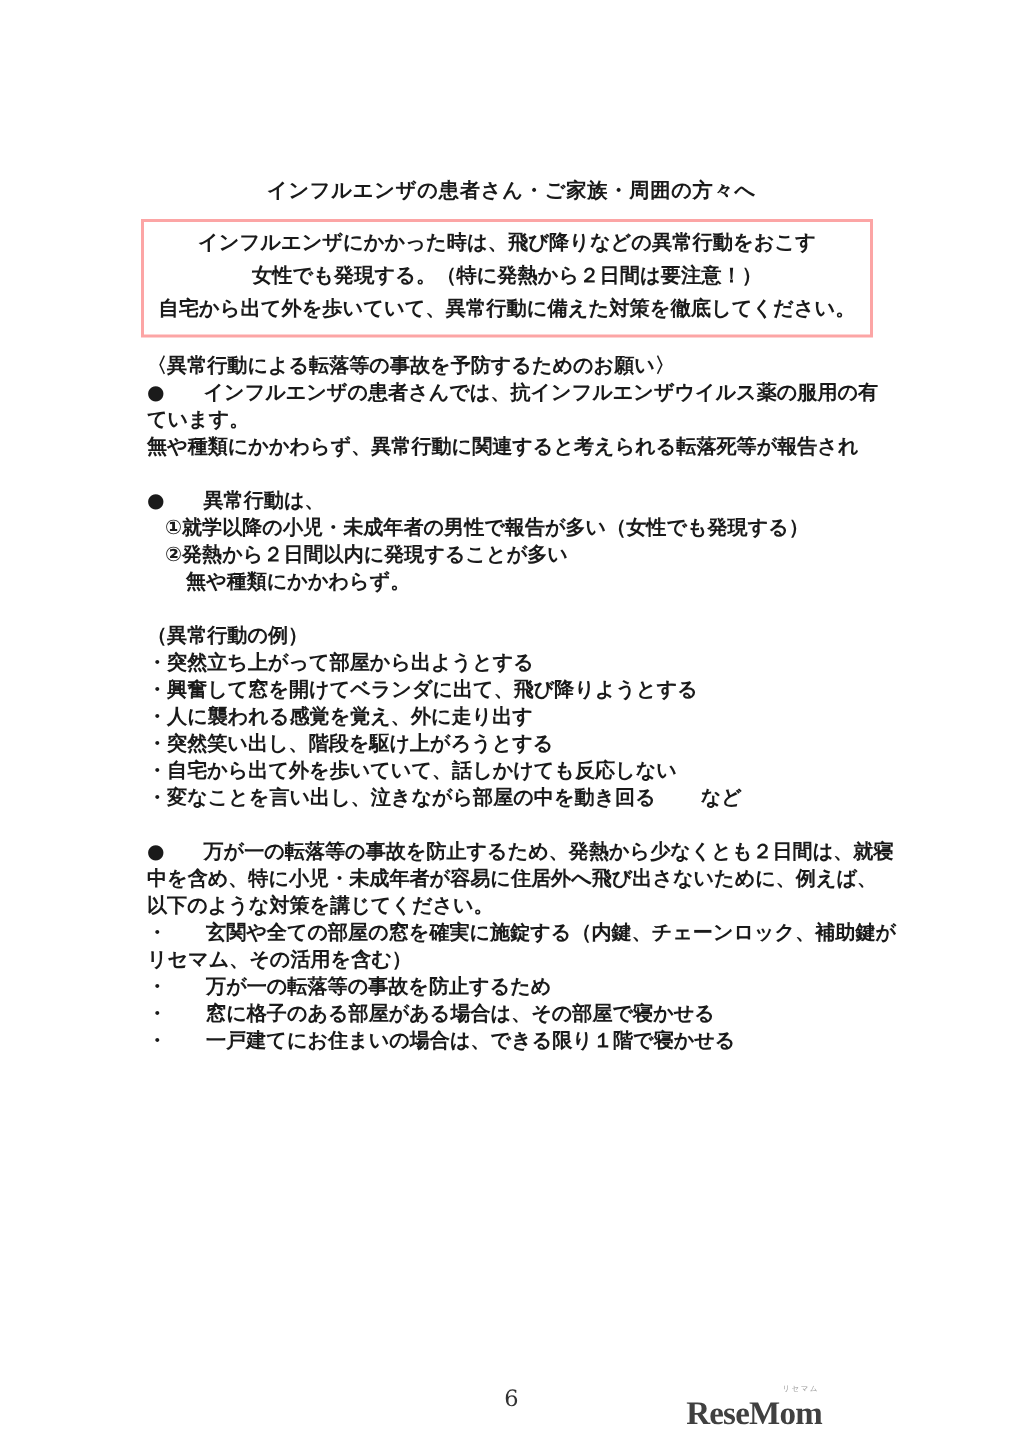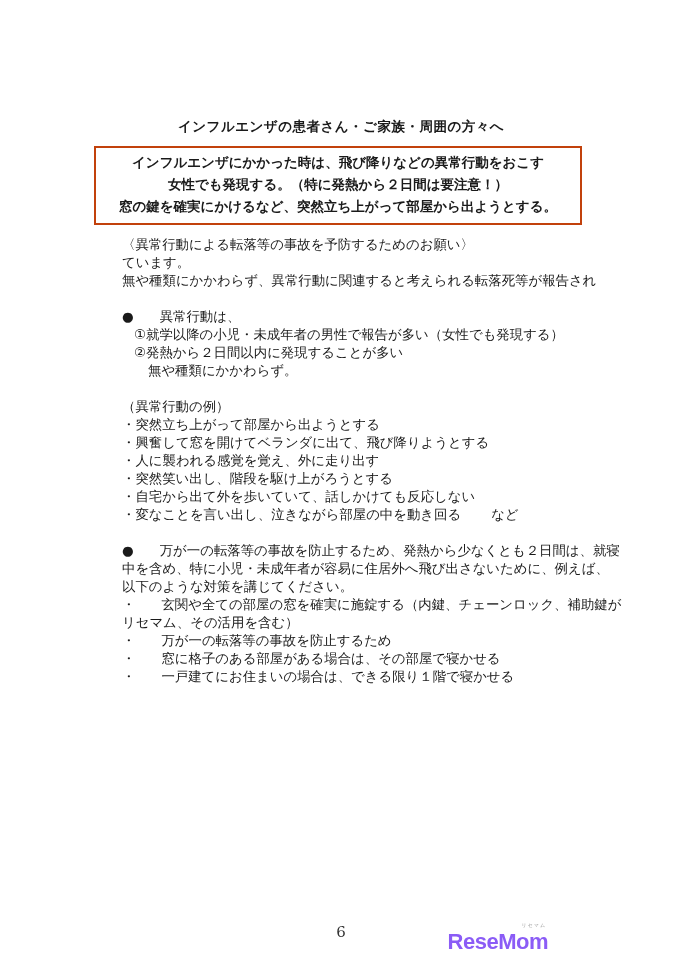--- a/index.html
+++ b/index.html
@@ -26,89 +26,91 @@
     top: 118px;
     text-align: center;
     font-size: 13.5px;
     font-weight: bold;
     letter-spacing: 0.5px;
   }
   .notice-box {
     position: absolute;
     left: 94px; top: 146px;
     width: 484px; height: 72px;
-    border: 2px solid #c2410c;
+    border: 2px solid #fca5a5;
     box-sizing: content-box;
     text-align: center;
     font-size: 13.5px;
     font-weight: bold;
     line-height: 22px;
     padding-top: 3px;
   }
   .notice-box div { white-space: nowrap; }
   .body {
     position: absolute;
     left: 98px;
     top: 236px;
     width: 488px;
     font-size: 13.4px;
     line-height: 18px;
-    font-weight: normal;
-    margin-left: 24px;
+    font-weight: bold;
   }
   .line { white-space: nowrap; height: 18px; }
   .gap { height: 18px; }
   .indent1 { padding-left: 12px; }
   .indent2 { padding-left: 26px; }
   .bullet-gap { display: inline-block; width: 26px; }
   .dot-gap { display: inline-block; width: 26px; }
   .trailing-gap { display: inline-block; width: 30px; }
   .page-number {
     position: absolute;
     left: 0; width: 682px;
     top: 923px;
     text-align: center;
     font-family: "DejaVu Serif", "Liberation Serif", serif;
     font-size: 15px;
     color: #333333;
   }
   .logo {
     position: absolute;
     right: 14px; top: 929px;
-    font-family: Liberation Sans, sans-serif;
+    font-family: Liberation Serif, serif;
     font-weight: bold;
     font-size: 22px;
     letter-spacing: -0.5px;
-    color: #8b5cf6;
+    color: #404040;
   }
   .logo-sub {
     position: absolute;
     right: 16px; top: 922px;
     font-size: 5px;
     color: #9a9a9a;
     letter-spacing: 1px;
   }
 </style>
 </head>
 <body>
 
 <div class="page">
 
   <div class="title">インフルエンザの患者さん・ご家族・周囲の方々へ</div>
 
   <div class="notice-box">
     <div>インフルエンザにかかった時は、飛び降りなどの異常行動をおこす</div>
     <div>女性でも発現する。（特に発熱から２日間は要注意！）</div>
-    <div>窓の鍵を確実にかけるなど、突然立ち上がって部屋から出ようとする。</div>
+    <div>自宅から出て外を歩いていて、異常行動に備えた対策を徹底してください。</div>
   </div>
 
   <div class="body">
     <div class="line">〈異常行動による転落等の事故を予防するためのお願い〉</div>
 
     <div>
+      <div class="line">
+        <span>●</span><span class="bullet-gap"></span><span>インフルエンザの患者さんでは、抗インフルエンザウイルス薬の服用の有</span>
+      </div>
       <div class="line">ています。</div>
       <div class="line">無や種類にかかわらず、異常行動に関連すると考えられる転落死等が報告され</div>
     </div>
 
     <div class="gap"></div>
 
     <div>
       <div class="line">
         <span>●</span><span class="bullet-gap"></span><span>異常行動は、</span>
       </div>

